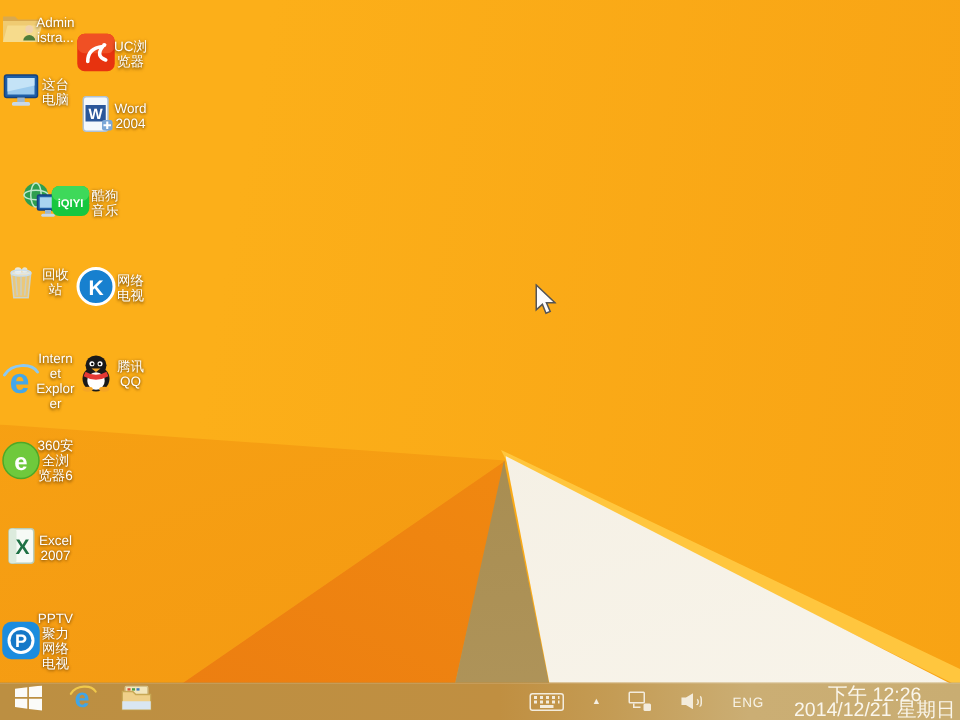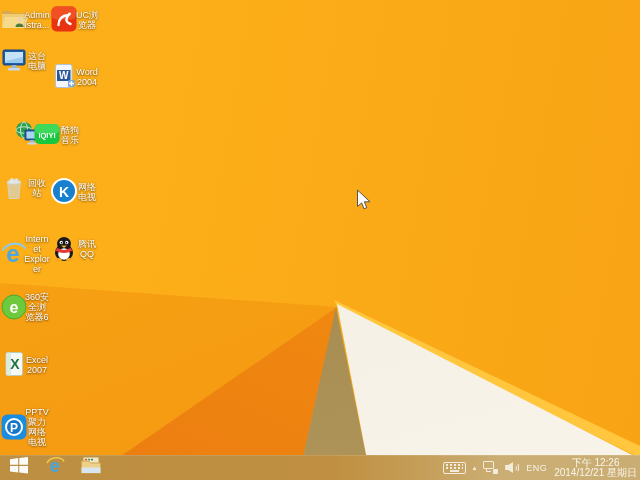--- a/index.html
+++ b/index.html
@@ -27,40 +27,40 @@
            text-align:center; text-shadow:0 1px 2px rgba(70,40,0,.65), 0 0 2px rgba(70,40,0,.4);
            word-break:break-word; }
 
   
   .taskbar { position:absolute; left:0; bottom:0; width:640px; height:25px;
              background:linear-gradient(90deg,#BC8F42 0%,#C08F41 52%,#C49C55 64%,#CBAE74 78%,#C9AD72 100%);
              box-shadow:inset 0 1px 0 rgba(255,255,255,.12); }
   .tbtn { position:absolute; top:0; height:25px; width:34px; display:flex; align-items:center; justify-content:center; }
   .tb-start{ left:2px; } .tb-ie{ left:38px; } .tb-exp{ left:74px; }
 
-  .tray { position:absolute; right:3px; top:0; height:25px; display:flex; align-items:center; gap:7px; }
+  .tray { position:absolute; right:3px; top:0; height:25px; display:flex; align-items:center; gap:20px; }
   .kb { width:23px; height:12px; border:1px solid #F3ECDD; border-radius:2px; padding:1px 2px;
         display:flex; flex-direction:column; justify-content:space-between; }
   .kb i { display:block; height:2px;
           background:repeating-linear-gradient(90deg,#F3ECDD 0 2px,transparent 2px 4px); }
   .kb b { display:block; height:2px; margin:0 4px; background:#F3ECDD; }
   .caret { color:#F5EFE3; font-size:7px; line-height:7px; }
   .netico { position:relative; width:15px; height:13px; }
   .netico .scr { position:absolute; left:0; top:0; width:11px; height:8px; border:1px solid #F3ECDD; border-radius:1px; }
   .netico .std { position:absolute; left:3px; top:8px; width:5px; height:3px; border-left:1px solid #F3ECDD; border-bottom:1px solid #F3ECDD; }
   .netico .plg { position:absolute; right:0; bottom:0; width:5px; height:5px; background:#F3ECDD; border-radius:1px; }
   .spk { position:relative; width:14px; height:11px; }
   .spk .body { position:absolute; left:0; top:0; width:8px; height:11px; background:#F3ECDD;
                clip-path:polygon(0 3px,3px 3px,8px 0,8px 11px,3px 8px,0 8px); }
   .spk .w1 { position:absolute; left:9px; top:2.5px; width:3px; height:6px;
              border:1px solid transparent; border-right-color:#F3ECDD; border-radius:0 6px 6px 0; }
   .spk .w2 { position:absolute; left:11px; top:1px; width:3px; height:9px;
              border:1px solid transparent; border-right-color:#F3ECDD; border-radius:0 8px 8px 0; }
   .lang { color:#F8F3E7; font-size:9px; letter-spacing:.5px; }
-  .clock { color:#FAF6EC; font-size:10px; line-height:10px; text-align:center; white-space:nowrap; }
+  .clock { color:#FAF6EC; font-size:13px; line-height:10px; text-align:center; white-space:nowrap; }
 
   .cursor { position:absolute; left:356px; top:189px; }
   svg text { font-family:"Liberation Sans", sans-serif; }
 </style>
 </head>
 <body>
 
 <div class="facet f-base"></div>
 <div class="facet f-leftmid"></div>
 <div class="facet f-botleft"></div>
@@ -159,21 +159,21 @@
     <svg width="28" height="28" viewBox="0 0 28 28">
       <rect x="1.5" y="1.5" width="25" height="25" rx="6" fill="#1C8CDE"></rect>
       <circle cx="14" cy="14" r="9" fill="#FFFFFF"></circle>
       <circle cx="14" cy="14" r="7" fill="#1478C8"></circle>
       <text x="14" y="18.5" font-size="12" font-weight="bold" fill="#FFFFFF" text-anchor="middle">P</text>
     </svg>
   </div>
   <div class="dlabel">PPTV聚力 网络电视</div>
 </div>
 
-<div class="dicon" style="left:50px;top:4px">
+<div class="dicon" style="left:50px;top:20px">
   <div class="glyph">
     <svg width="28" height="28" viewBox="0 0 28 28">
       <rect x="1.5" y="1.5" width="25" height="25" rx="5" fill="#E7330F"></rect>
       <rect x="1.5" y="1.5" width="25" height="13" rx="5" fill="#F05024"></rect>
       <path d="M8.5,20 q0,-9 10,-10 q-5,6.5 2,9" fill="none" stroke="#FFFFFF" stroke-width="2.4" stroke-linecap="round"></path>
       <circle cx="19.5" cy="9" r="1.4" fill="#FFFFFF"></circle>
     </svg>
   </div>
   <div class="dlabel">UC浏览器</div>
 </div>

